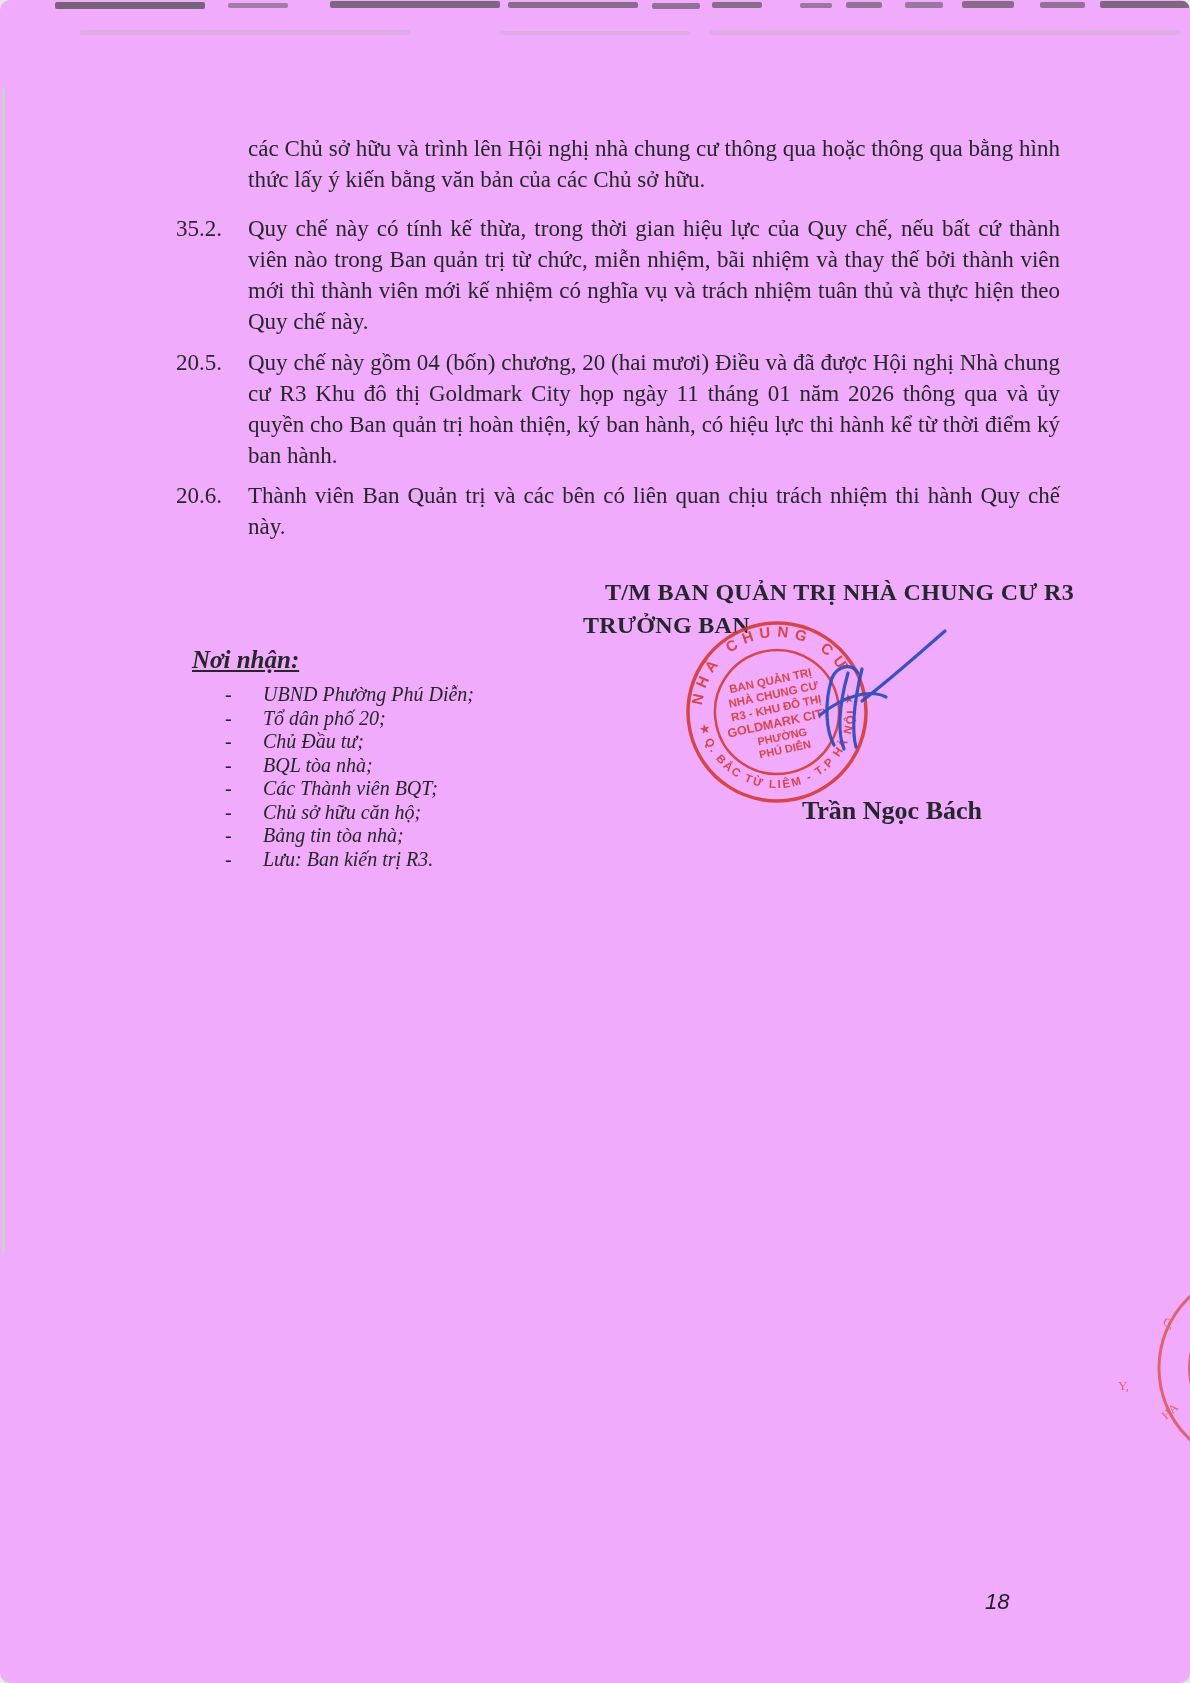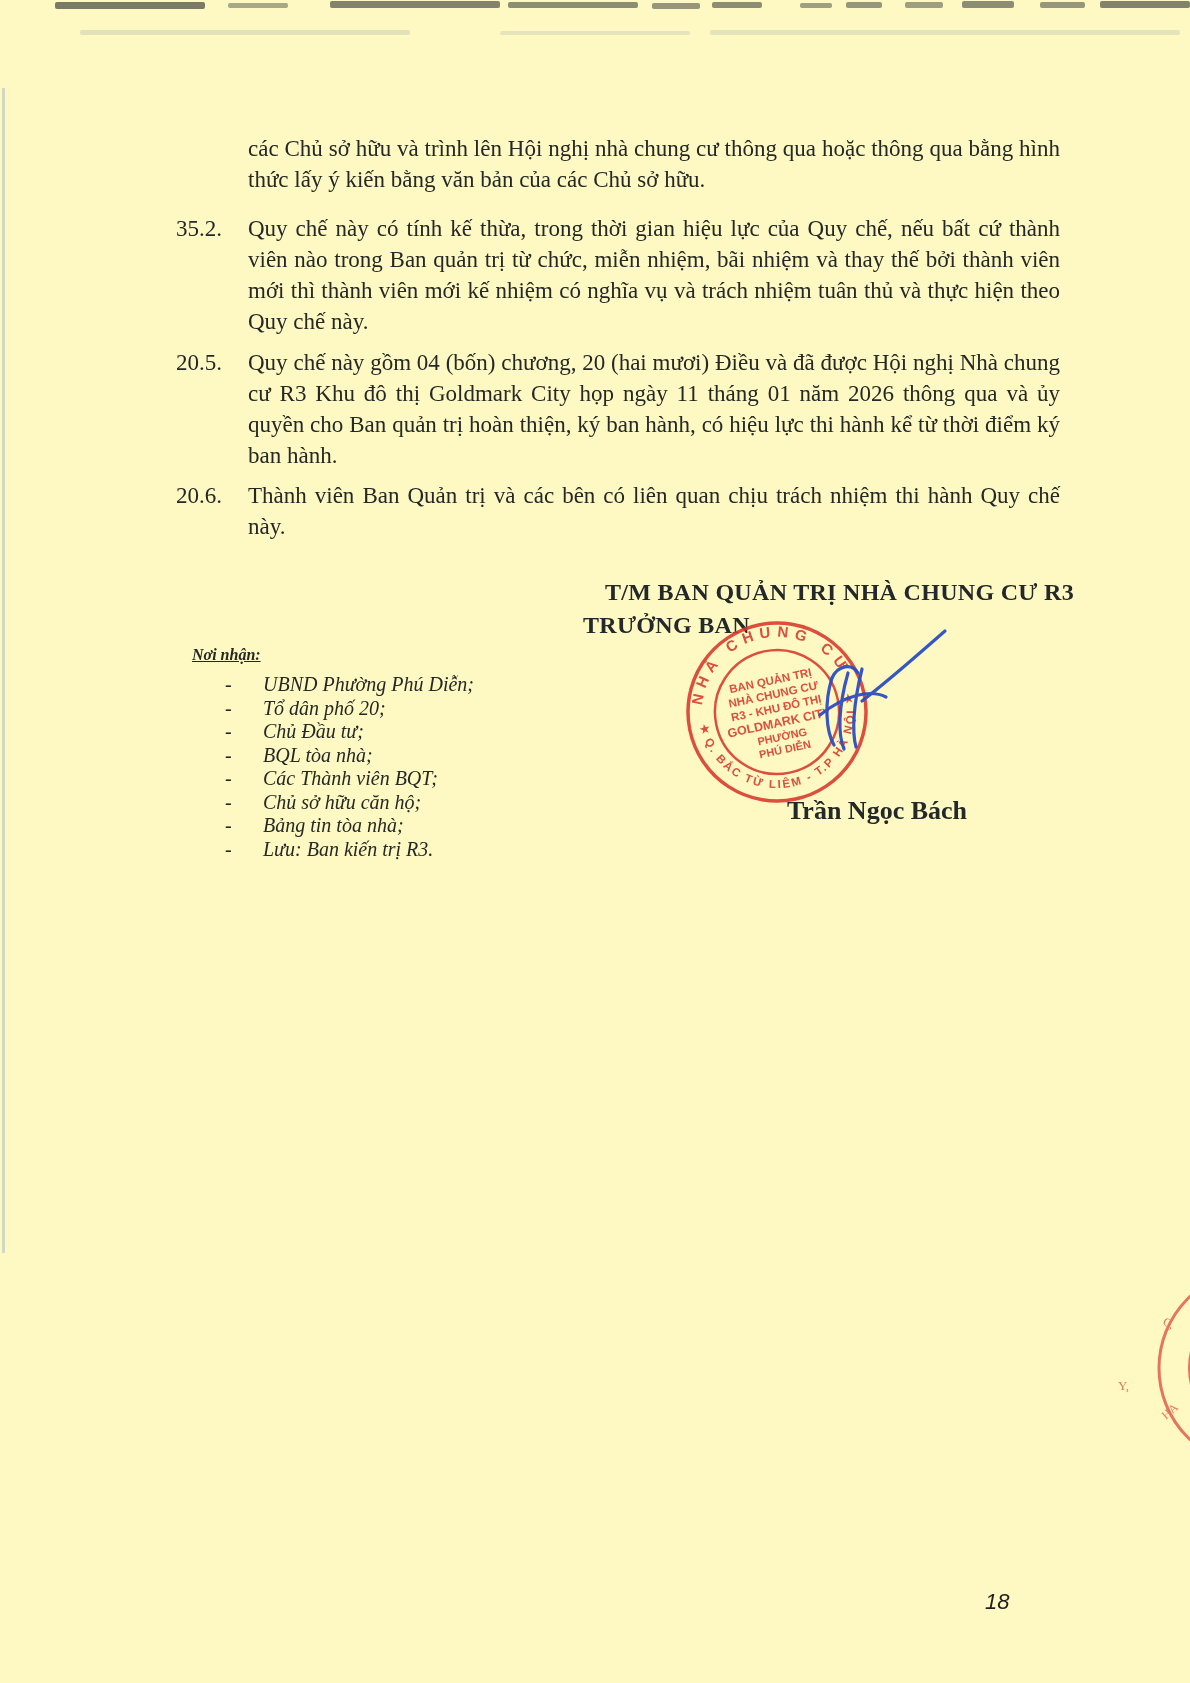--- a/index.html
+++ b/index.html
@@ -1,49 +1,50 @@
 <!DOCTYPE html>
 <html><head>
 <meta charset="utf-8">
 <style>
   html,body{margin:0;padding:0;}
   body{width:1190px;height:1683px;background:#e8e8e4;}
   .page{
     position:relative;width:1190px;height:1683px;overflow:hidden;
-    background:#fef9c3;
+    background:#f0abfc;
     font-family:"Liberation Serif","DejaVu Serif",serif;
     color:#242826;
+    border-radius:10px;
   }
   
   .smudge{position:absolute;background:#41443f;border-radius:2px;}
   .smudge.light{background:#aeb4a8;}
   .edge-line{position:absolute;left:2px;top:88px;width:3px;height:1165px;
     background:#c9d4c6;opacity:.85;}
   
   .para{position:absolute;left:176px;width:884px;display:flex;
     font-size:23px;line-height:31px;}
   .pnum{width:72px;flex-shrink:0;}
   .ptext{flex:1;text-align:justify;}
   
   .sig-heading{position:absolute;left:605px;top:576px;width:500px;
     text-align:left;font-weight:bold;font-size:24px;line-height:33px;
     color:#23282a;letter-spacing:.3px;}
   .sig-line2{transform:translateX(-22px);}
   .signer-name{position:absolute;left:772px;top:796px;width:210px;
-    text-align:center;font-weight:bold;font-size:26px;color:#23282a;}
+    text-align:right;font-weight:bold;font-size:26px;color:#23282a;}
   
   .stamp{position:absolute;left:677px;top:612px;width:200px;height:200px;
     transform:rotate(-12deg);opacity:.88;}
   .sig-ink{position:absolute;left:810px;top:623px;width:145px;height:138px;
     opacity:.95;}
   .edge-stamp{position:absolute;left:1100px;top:1268px;width:90px;height:205px;
     opacity:.75;}
   
   .recipients{position:absolute;left:192px;top:646px;width:360px;}
-  .rlabel{font-size:16px;font-weight:bold;font-style:italic;
+  .rlabel{font-size:25px;font-weight:bold;font-style:italic;
     text-decoration:underline;margin-bottom:9px;}
   .ritem{display:flex;font-style:italic;font-size:20px;line-height:23.5px;}
   .rdash{width:38px;padding-left:33px;flex-shrink:0;}
   .rtext{flex:1;}
   
   .page-number{position:absolute;left:985px;top:1589px;font-size:22px;
     font-family:"Liberation Sans","DejaVu Sans",sans-serif;color:#1e1f1e;font-style:italic;}
   .stamp-text{font-family:"Liberation Sans","DejaVu Sans",sans-serif;font-weight:bold;}
 </style>
 </head>

